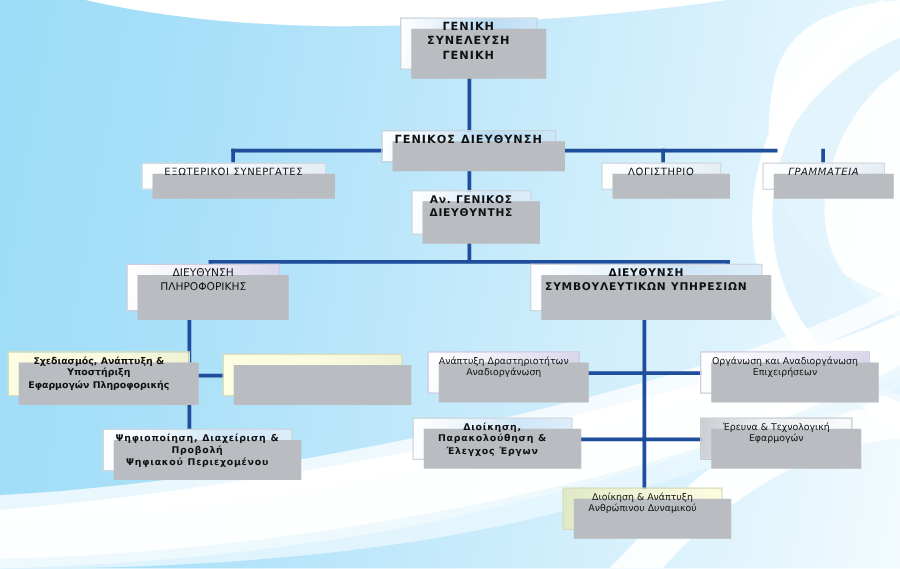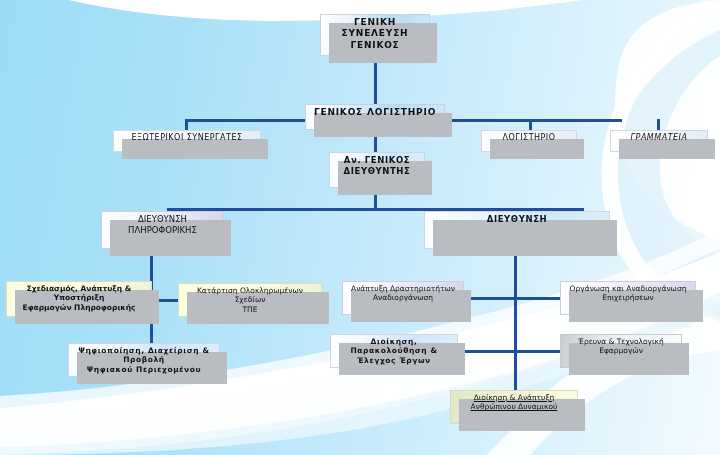--- a/index.html
+++ b/index.html
@@ -57,21 +57,20 @@
     background:linear-gradient(100deg,#ffffff 0%,#f4f2fa 35%,#d8d4ea 100%);
     border:1px solid #d0ccdf;
   }
   .st-yellow{
     background:linear-gradient(100deg,#fdfde2 0%,#fafae0 55%,#eef2d2 100%);
     border:1px solid #dcdcb8;
   }
   .st-greenyellow{
     background:linear-gradient(100deg,#dfe9c6 0%,#f1f4d5 45%,#fdfde1 100%);
     border:1px solid #d6dcb4;
-    text-decoration:underline;
   }
   .st-grey{
     background:linear-gradient(100deg,#c9cdd2 0%,#eceef0 40%,#fbfbfc 100%);
     border:1px solid #c6cace;
   }
   .st-blue-strong{
     background:linear-gradient(100deg,#ffffff 0%,#eef5fc 22%,#b9dcf3 60%,#cfe7f8 100%);
     border:1px solid #c6d2dc;
     font-weight:bold;letter-spacing:.8px;
   }
@@ -125,28 +124,28 @@
   <div class="ln lnv" style="left:514px;top:250px;height:144px;"></div>
   <div class="ln lnh" style="left:460px;top:297px;width:56px;"></div>
   <div class="ln lnh" style="left:514px;top:297px;width:48px;"></div>
   <div class="ln lnh" style="left:446px;top:350px;width:70px;"></div>
   <div class="ln lnh" style="left:514px;top:350px;width:48px;"></div>
 
   <div class="box st-blue-strong f9" style="left:320px;top:14px;width:110px;height:42px;">
     <div class="shadow"></div>
     <div class="inner">
       <div>ΓΕΝΙΚΗ ΣΥΝΕΛΕΥΣΗ</div>
-      <div>ΓΕΝΙΚΟΣ</div>
+      <div>ΓΕΝΙΚΗ</div>
     </div>
   </div>
 
   <div class="box st-blue-strong f9" style="left:305px;top:104px;width:140px;height:26px;">
     <div class="shadow"></div>
     <div class="inner">
-      <div>ΓΕΝΙΚΟΣ ΛΟΓΙΣΤΗΡΙΟ</div>
+      <div>ΓΕΝΙΚΟΣ ΔΙΕΥΘΥΝΣΗ</div>
     </div>
   </div>
 
   <div class="box st-blue f85" style="left:329px;top:152px;width:96px;height:36px;">
     <div class="shadow"></div>
     <div class="inner">
       <div>Αν. ΓΕΝΙΚΟΣ</div>
       <div>ΔΙΕΥΘΥΝΤΗΣ</div>
     </div>
   </div>
@@ -177,40 +176,37 @@
     <div class="inner">
       <div>ΔΙΕΥΘΥΝΣΗ</div>
       <div>ΠΛΗΡΟΦΟΡΙΚΗΣ</div>
     </div>
   </div>
 
   <div class="box st-blue f85" style="left:424px;top:211px;width:186px;height:38px;">
     <div class="shadow"></div>
     <div class="inner">
       <div>ΔΙΕΥΘΥΝΣΗ</div>
+      <div>ΣΥΜΒΟΥΛΕΥΤΙΚΩΝ ΥΠΗΡΕΣΙΩΝ</div>
     </div>
   </div>
 
   <div class="box st-yellow f75" style="left:6px;top:281px;width:146px;height:36px;font-weight:bold;">
     <div class="shadow"></div>
     <div class="inner">
       <div>Σχεδιασμός, Ανάπτυξη  &amp; Υποστήριξη</div>
       <div>Εφαρμογών Πληροφορικής</div>
     </div>
   </div>
 
   <div class="box st-yellow f75" style="left:178px;top:283px;width:144px;height:34px;">
     <div class="shadow"></div>
-    <div class="inner">
-      <div>Κατάρτιση Ολοκληρωμένων Σχεδίων</div>
-      <div>ΤΠΕ</div>
-    </div>
-  </div>
-
-  <div class="box st-blue f75" style="left:68px;top:343px;width:152px;height:34px;">
+  </div>
+
+  <div class="box st-blue f75" style="left:82px;top:343px;width:152px;height:34px;">
     <div class="shadow"></div>
     <div class="inner">
       <div>Ψηφιοποίηση, Διαχείριση &amp; Προβολή</div>
       <div>Ψηφιακού Περιεχομένου</div>
     </div>
   </div>
 
   <div class="box st-lav f75" style="left:342px;top:281px;width:122px;height:34px;">
     <div class="shadow"></div>
     <div class="inner">

